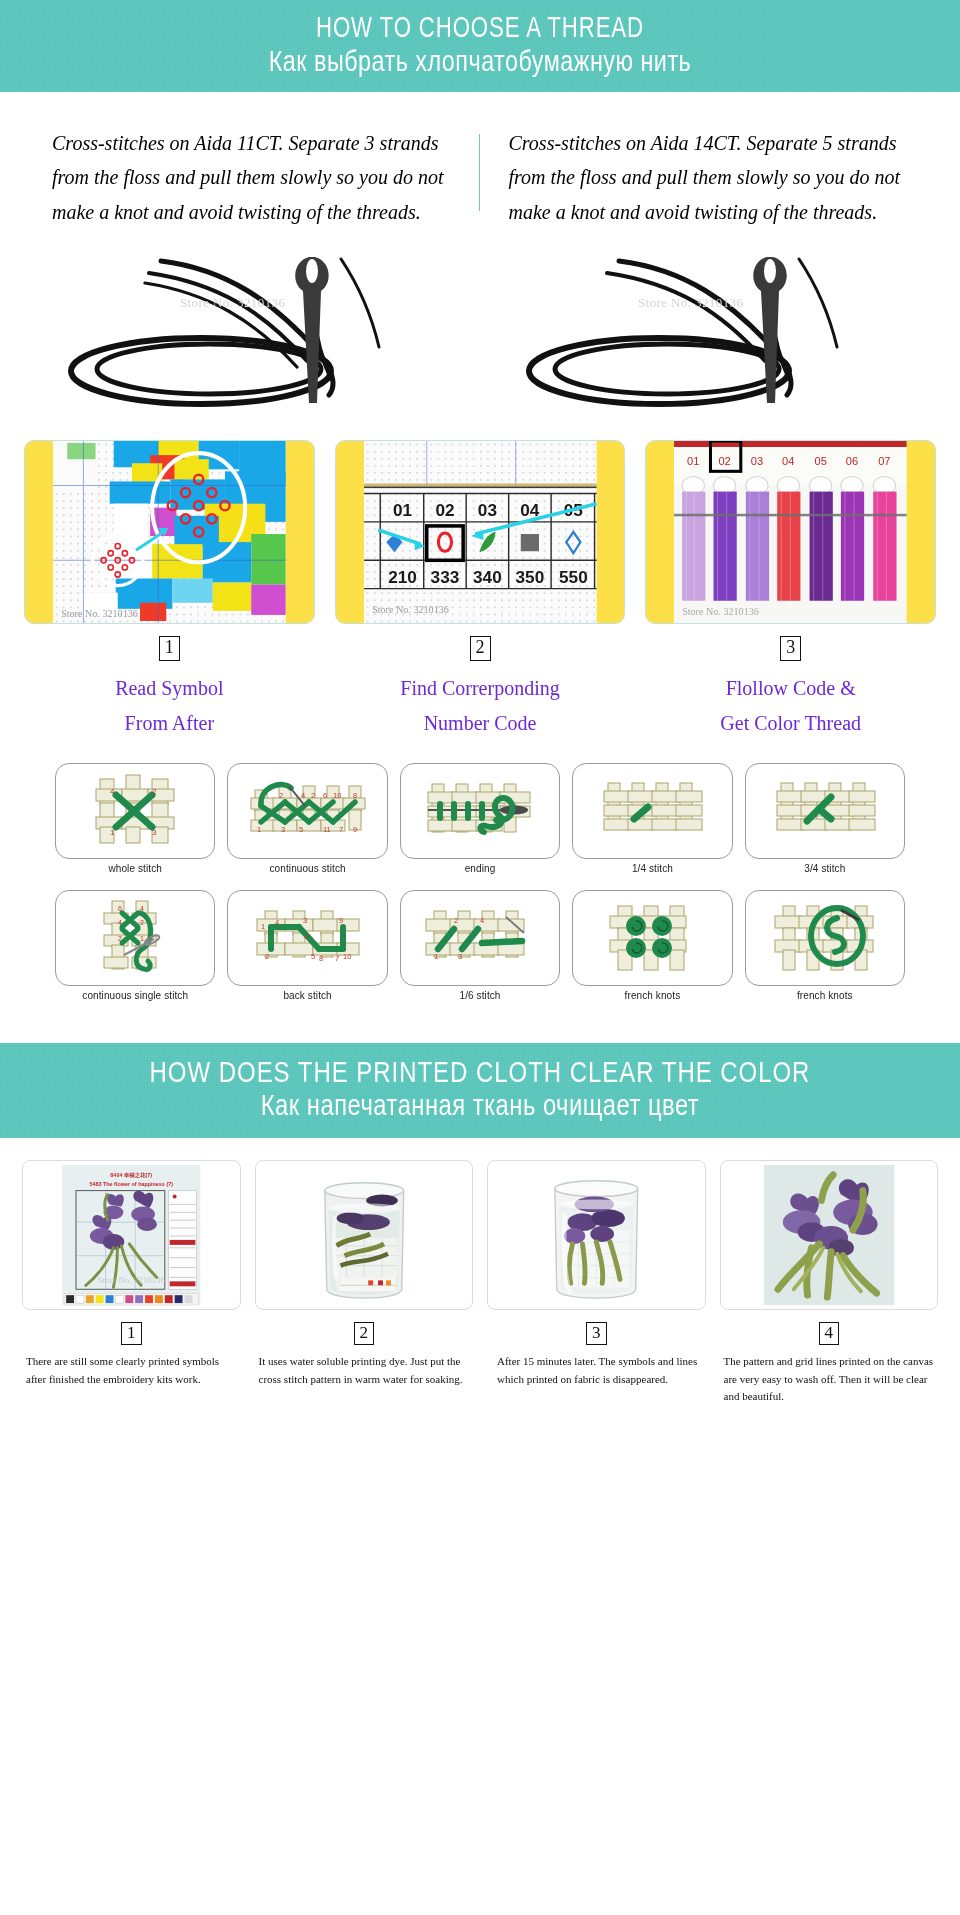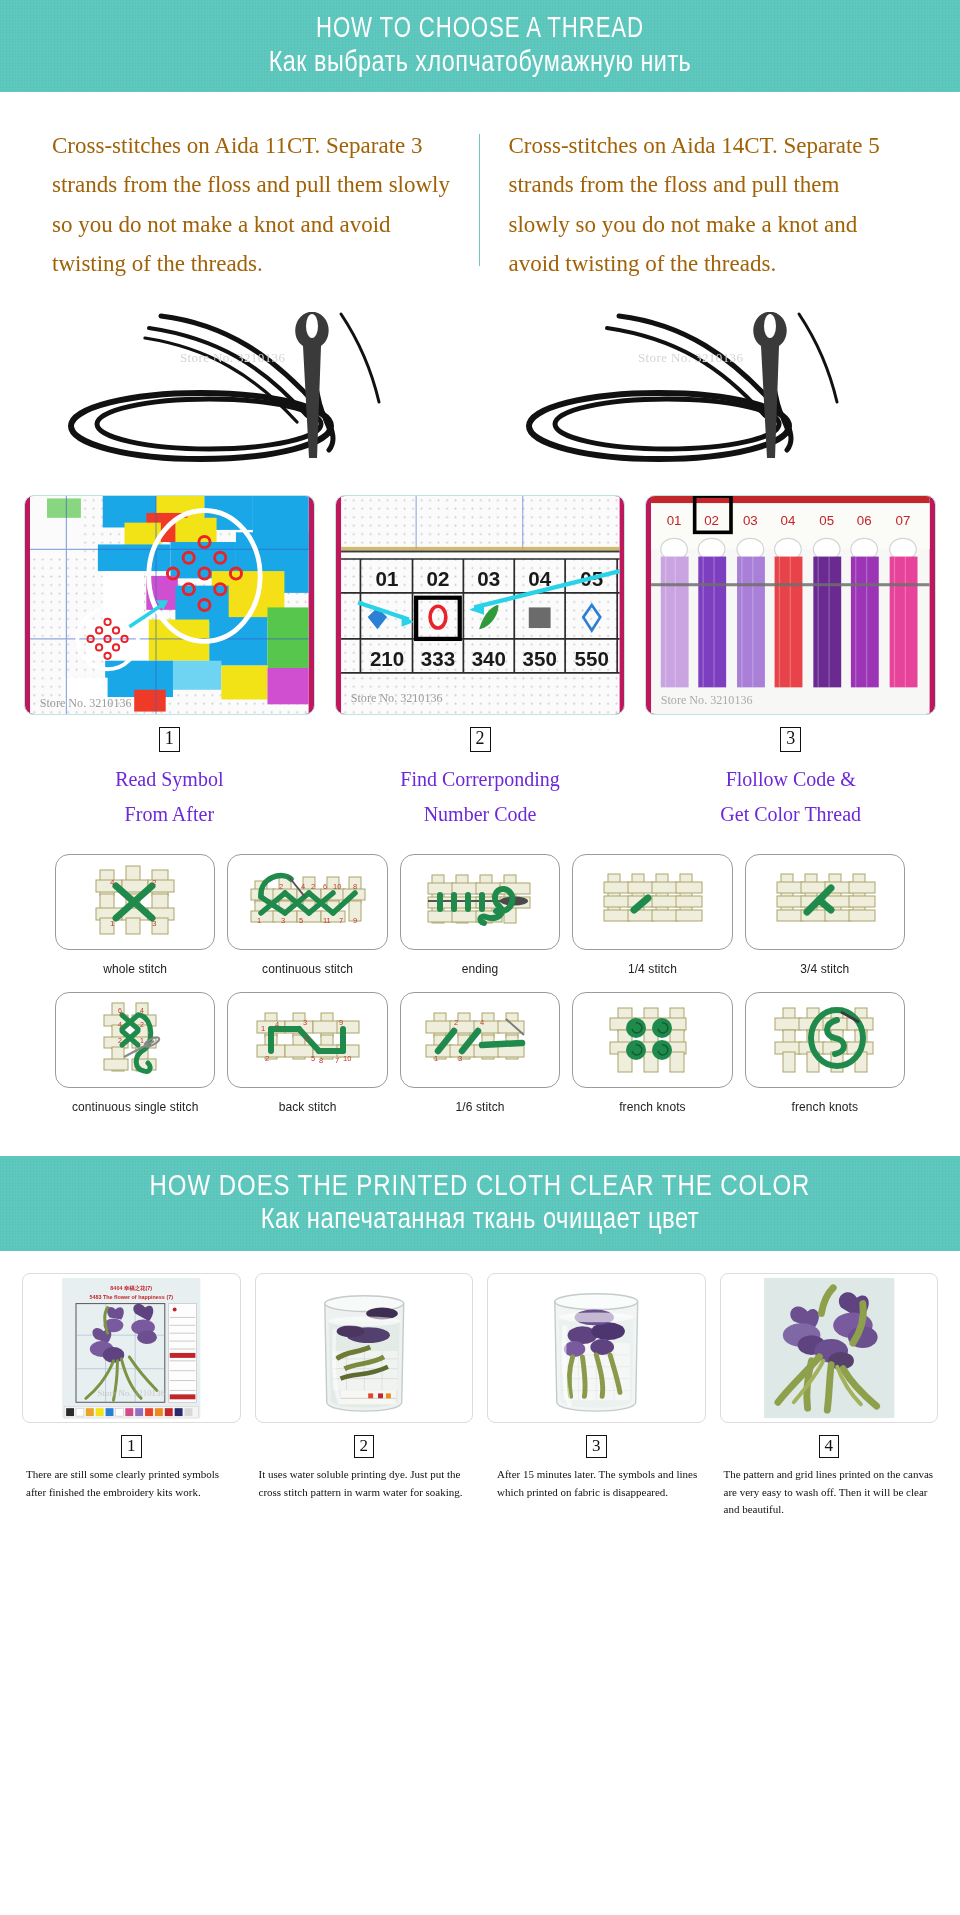--- a/index.html
+++ b/index.html
@@ -63,24 +63,25 @@
   }
   .intro-col.right { padding-left: 28px; }
   .divider {
     width: 1px;
     background: #6fc9c2;
     margin: 8px 0 18px 0;
     align-self: stretch;
     flex: 0 0 1px;
   }
   .intro-col p {
-    font-size: 23px;
+    font-size: 20px;
     line-height: 1.72;
-    color: #a16207;
+    color: #000000;
     font-family: "Liberation Serif", serif;
+    font-style: italic;
   }
 
   
   .needles {
     display: flex;
     padding: 4px 22px 16px 22px;
   }
   .needle-cell { flex: 1 1 50%; position: relative; height: 175px; }
   .needle-cell svg { display: block; width: 100%; height: 100%; }
   .watermark {
@@ -96,26 +97,26 @@
 
   
   .steps3 {
     display: flex;
     justify-content: space-between;
     padding: 6px 24px 0 24px;
     gap: 20px;
   }
   .step3 { flex: 1 1 0; text-align: center; }
   .photo3 {
-    height: 220px;
+    height: 184px;
     border-radius: 10px;
     overflow: hidden;
     position: relative;
     border: 1px solid #bfe3e0;
-    background: #be185d;
+    background: #fde047;
   }
   .photo3 svg { display:block; width:100%; height:100%; }
   .boxnum {
     display: inline-block;
     border: 1.6px solid #111;
     padding: 0px 5px 1px 5px;
     font-size: 18px;
     line-height: 1.22;
     font-family: "Liberation Serif", serif;
     color: #111;
@@ -142,22 +143,22 @@
     border-radius: 14px;
     height: 96px;
     background: #ffffff;
     display: flex;
     align-items: center;
     justify-content: center;
     overflow: hidden;
   }
   .stitch-box svg { display: block; }
   .stitch-label {
-    margin-top: 12px;
-    font-size: 12px;
+    margin-top: 4px;
+    font-size: 10px;
     color: #222;
     font-family: "Liberation Sans", sans-serif;
     letter-spacing: .1px;
   }
 
   
   .steps4 {
     display: flex;
     padding: 22px 22px 0 22px;
     gap: 14px;

